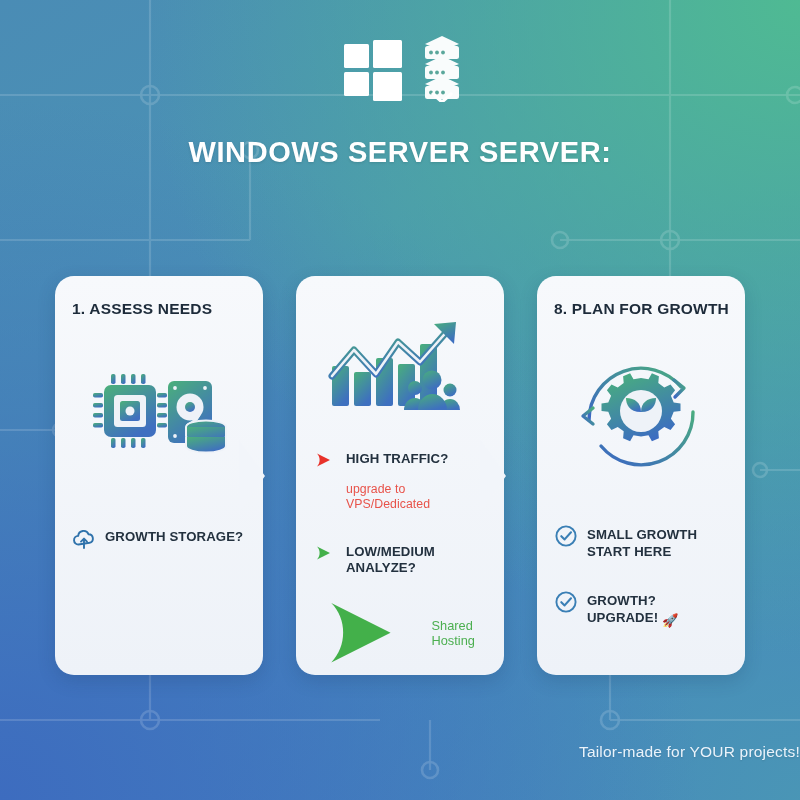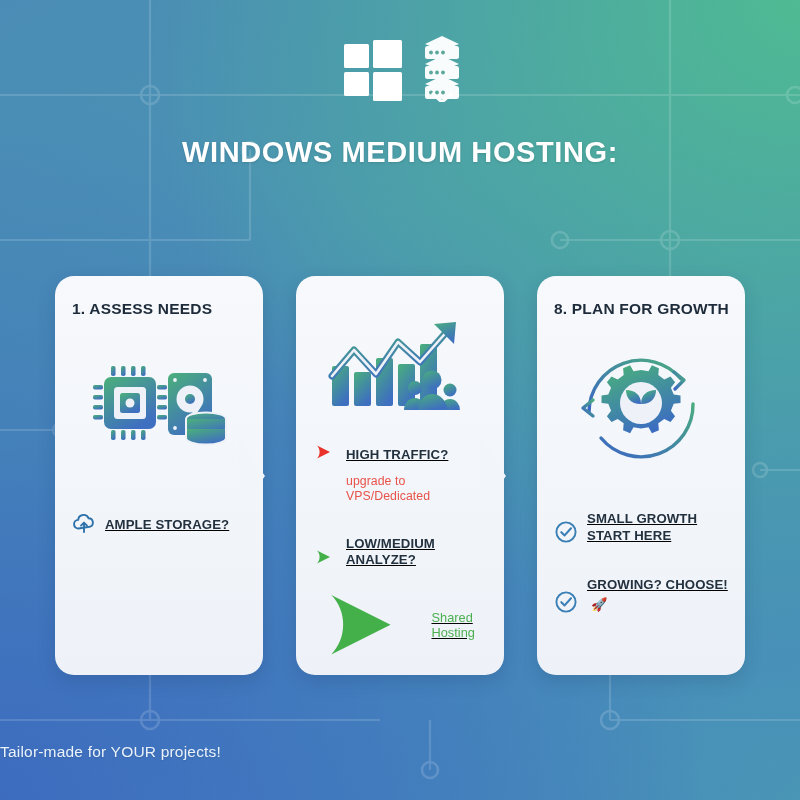--- a/index.html
+++ b/index.html
@@ -39,64 +39,64 @@
     width:690px; height:399px;
     display:flex; justify-content:space-between;
   }
   .card {
     position:relative;
     width:208px; height:399px;
     background:linear-gradient(180deg,#f7f9fc 0%,#eef2f8 100%);
     border-radius:19px;
     box-shadow:0 6px 18px rgba(20,50,90,.18);
     padding:24px 17px 18px 17px;
-    display:flex; flex-direction:column;
+    display:flex; flex-direction:column;gap:8px;
   }
   .card-title {
     font-size:15.5px; font-weight:bold; color:#1d2b3a;
     letter-spacing:.2px; white-space:nowrap;
   }
   .card-art {
     height:150px; margin-top:14px;
     display:flex; align-items:center; justify-content:center;
   }
   .bullets { margin-top:4px; display:flex; flex-direction:column; }
-  .bullet { display:flex; align-items:flex-end; gap:9px;text-decoration:underline; }
+  .bullet { display:flex; align-items:flex-start; gap:9px; }
   .bullet .bi { flex:0 0 auto; width:24px; height:24px; display:block; }
   .bullet .btxt {
     font-size:13.2px; font-weight:bold; color:#23313f;
     line-height:1.26; letter-spacing:.1px; padding-top:3px;
   }
   .sub {
     font-size:12.3px; line-height:1.25; letter-spacing:.05px;
     padding-left:33px; margin-top:10px;
   }
   .sub.red { color:#e8534a; }
-  .sub-green-row { display:flex; align-items:center; gap:9px; margin-top:1px;text-decoration:underline; }
+  .sub-green-row { display:flex; align-items:center; gap:9px; margin-top:1px; }
   .sub-green-row .gtxt { font-size:12.8px; color:#4caf50; }
 
   
   .c1 .bullets { gap:38px; padding-top:24px; }
   
   .c2 .bullets { gap:28px; padding-top:18px; }
   
   .c3 .bullets { gap:30px; padding-top:22px; }
 
   .rocket { display:inline-block; vertical-align:-3px; margin-left:4px; }
 
   
   .notch {
     position:absolute; top:164px; right:-2px;
     width:26px; height:72px; pointer-events:none;
   }
 
   
   .footer {
     position:absolute; bottom:39px; left:0; right:0;
-    text-align:left; color:#eaf3fb;
+    text-align:right; color:#eaf3fb;
     font-size:15.5px; letter-spacing:.2px;
     text-shadow:0 1px 2px rgba(0,0,0,.12);
   }
 </style>
 </head>
 <body>
 
 <div id="stage">
 
   <svg id="circuits" viewBox="0 0 800 800" preserveAspectRatio="none">
@@ -160,21 +160,21 @@
           <circle cx="95" cy="64.5" r="1.9"></circle>
             <circle cx="101" cy="64.5" r="1.9"></circle>
             <circle cx="107" cy="64.5" r="1.9"></circle>
         </g>
         <path d="M97,66 L106,74 L115,66" fill="none" stroke="#ffffff" stroke-width="3.2" stroke-linecap="round" stroke-linejoin="round"></path>
       </g>
     </svg>
   </div>
 
   <div class="title-block">
-    <span>WINDOWS MEDIUM HOSTING:</span>
+    <span>WINDOWS SERVER SERVER:</span>
   </div>
 
   <div class="cards">
 
     <div class="card c1">
       <div class="card-title">1. ASSESS NEEDS</div>
 
       <div class="card-art">
         <svg width="150" height="104" viewBox="0 0 150 104">
           <defs>
@@ -228,21 +228,21 @@
         </svg>
       </div>
 
       <div class="bullets">
 
         <div class="bullet">
           <svg class="bi" viewBox="0 0 24 24">
             <path d="M6.5,18.5 a4.3,4.3 0 0 1 -0.3,-8.6 a5.4,5.4 0 0 1 10.4,-1.6 a4.3,4.3 0 0 1 0.9,8.5 Z" fill="none" stroke="#2f72ab" stroke-width="1.9" stroke-linejoin="round"></path>
             <path d="M12,22 V13 M9,15.6 L12,12.6 L15,15.6" fill="none" stroke="#2f72ab" stroke-width="1.9" stroke-linecap="round" stroke-linejoin="round"></path>
           </svg>
-          <span class="btxt">AMPLE STORAGE?</span>
+          <span class="btxt">GROWTH STORAGE?</span>
         </div>
       </div>
 
       <svg class="notch" viewBox="0 0 26 72">
         <path d="M0,0 L0,72 L26,36 Z" fill="#f2f5fa"></path>
       </svg>
     </div>
 
     <div class="card c2">
 
@@ -357,21 +357,21 @@
           <span class="btxt" style="white-space:pre-line">SMALL GROWTH
 START HERE</span>
         </div>
 
         <div class="bullet">
           <svg class="bi" viewBox="0 0 24 24">
             <circle cx="12" cy="12" r="9.6" fill="none" stroke="#3a7fb5" stroke-width="1.9"></circle>
             <path d="M7.3,12.2 L10.6,15.4 L17,8.3" fill="none" stroke="#3a7fb5" stroke-width="2.1" stroke-linecap="round" stroke-linejoin="round"></path>
           </svg>
           <span class="btxt">
-            <span>GROWING? CHOOSE!</span><span class="rocket">🚀</span>
+            <span>GROWTH? UPGRADE!</span><span class="rocket">🚀</span>
           </span>
         </div>
       </div>
     </div>
 
   </div>
 
   <div class="footer">Tailor-made for YOUR projects!</div>
 
 </div>

